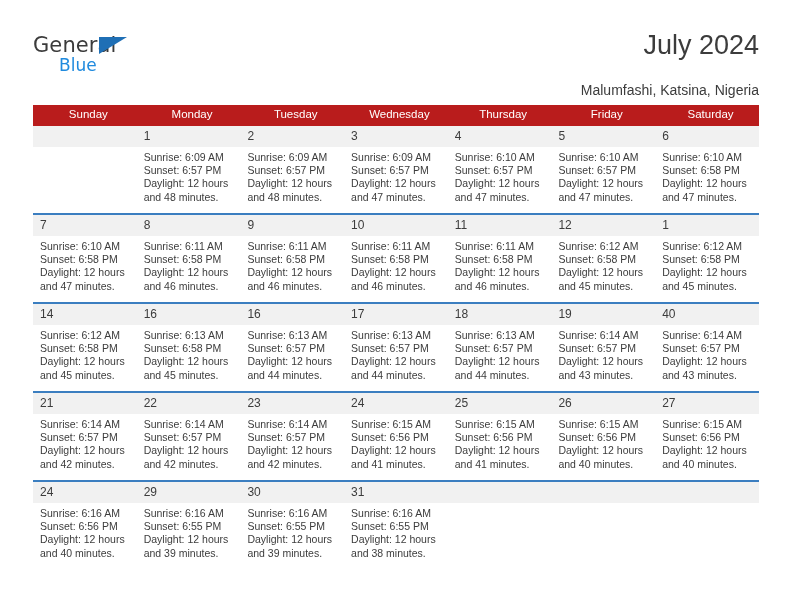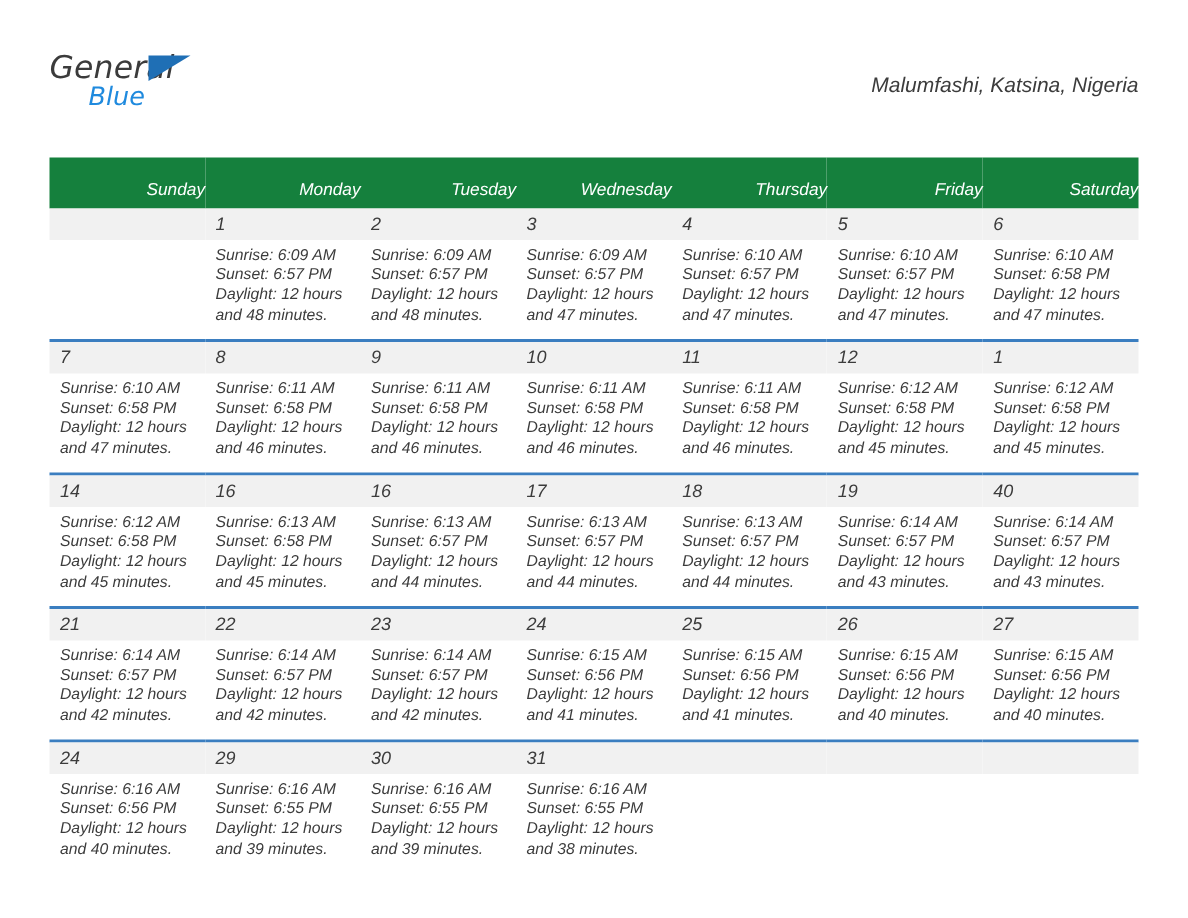--- a/index.html
+++ b/index.html
@@ -12,21 +12,20 @@
     height: 612px;
     font-family: "Liberation Sans", sans-serif;
     color: #333333;
     overflow: hidden;
   }
   .page {
     position: relative;
     width: 792px;
     height: 435px;
     box-sizing: border-box;
-    font-style: italic;
   }
 
   
   .header {
     position: absolute;
     left: 0;
     top: 0;
     width: 792px;
     height: 100px;
   }
@@ -93,26 +92,26 @@
     left: 33px;
     top: 105px;
     width: 726px;
   }
   table.cal {
     width: 726px;
     border-collapse: collapse;
     table-layout: fixed;
   }
   table.cal th {
-    background: #15803d;
+    background: #b91c1c;
     color: #ffffff;
     font-size: 11.5px;
     font-weight: normal;
-    text-align: right;
-    padding: 16px 0 5px 7px;
+    text-align: center;
+    padding: 3px 0 5px 7px;
     height: 13px;
     line-height: 13px;
     border: none;
   }
   td.daycell {
     vertical-align: top;
     padding: 0;
     border: none;
     height: 87px;
     border-top: 2px solid #3b7ec0;
@@ -152,20 +151,21 @@
 
   <div class="header">
 
     <div class="logo">
       <span class="logo-general">General</span>
       <span class="logo-tri"></span>
       <span class="logo-blue">Blue</span>
     </div>
 
     <div class="title-block">
+      <div class="cal-title">July 2024</div>
       <div class="cal-subtitle">Malumfashi, Katsina, Nigeria</div>
     </div>
 
   </div>
 
   <div class="calendar">
     <table class="cal">
       <colgroup>
         <col style="width:103.7px">
           <col style="width:103.7px">

